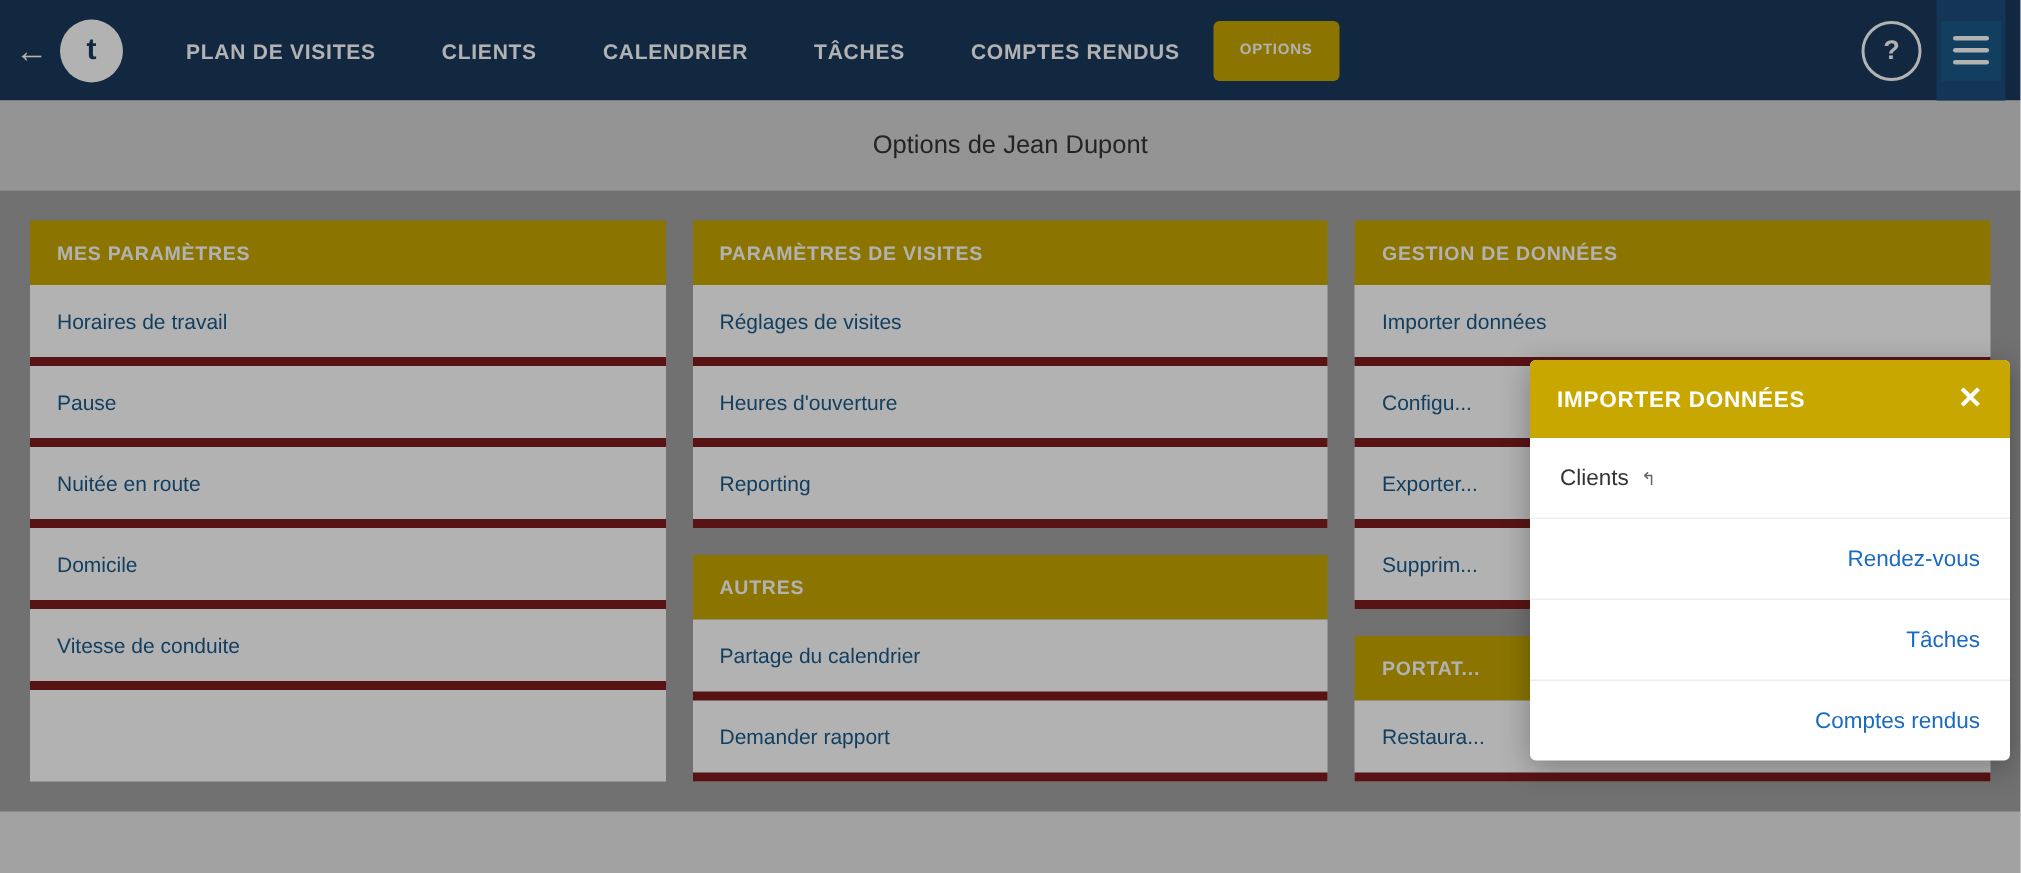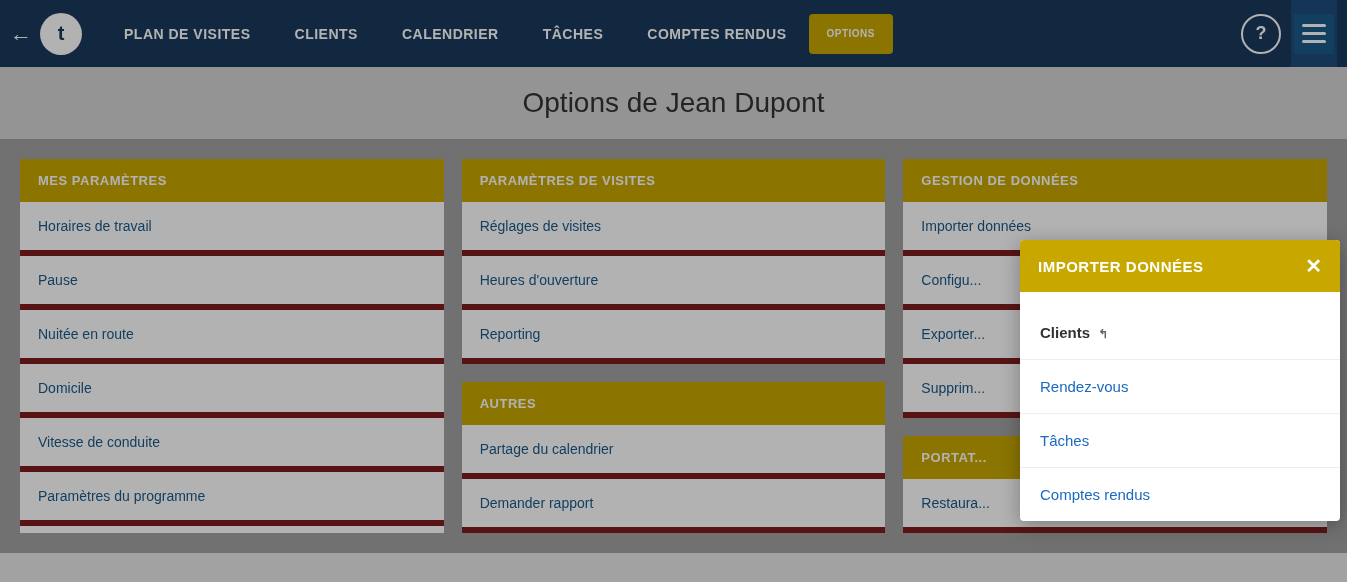--- a/index.html
+++ b/index.html
@@ -112,21 +112,21 @@
       align-items: center;
       justify-content: center;
       cursor: pointer;
     }
 
     
     .page-title-bar {
       background: #d5d5d5;
       text-align: center;
       padding: 20px;
-      font-size: 28px;
+      font-size: 17px;
       color: #333;
     }
 
     
     .main-content {
       display: flex;
       gap: 0;
       padding: 20px;
       background: #a3a3a3;
       gap: 18px;
@@ -204,25 +204,25 @@
     }
     .modal-item {
       padding: 18px 20px;
       font-size: 15px;
       border-bottom: 1px solid #eee;
       cursor: pointer;
     }
     .modal-item:last-child { border-bottom: none; }
     .modal-item-clients {
       color: #333;
-      font-weight: 700;
-      margin-top: 14px;
+      font-weight: 400;
     }
     .modal-item-link {
       color: #1a6abf;
+      text-align: right;
     }
   </style>
 </head>
 <body>
 
 <nav class="top-nav">
   <button class="nav-back-btn">←</button>
   <div class="nav-logo">
     <span>t</span>
   </div>
@@ -279,23 +279,20 @@
       </div>
       <div class="section-item">
         <span>Nuitée en route</span>
       </div>
       <div class="section-item">
         <span>Domicile</span>
       </div>
       <div class="section-item">
         <span>Vitesse de conduite</span>
       </div>
-      <div class="section-item">
-        <span>Paramètres du programme</span>
-      </div>
     </div>
   </div>
 
   <div class="col">
     <div class="section-header">
       <span>PARAMÈTRES DE VISITES</span>
     </div>
     <div class="section-body">
       <div class="section-item">
         <span>Réglages de visites</span>

